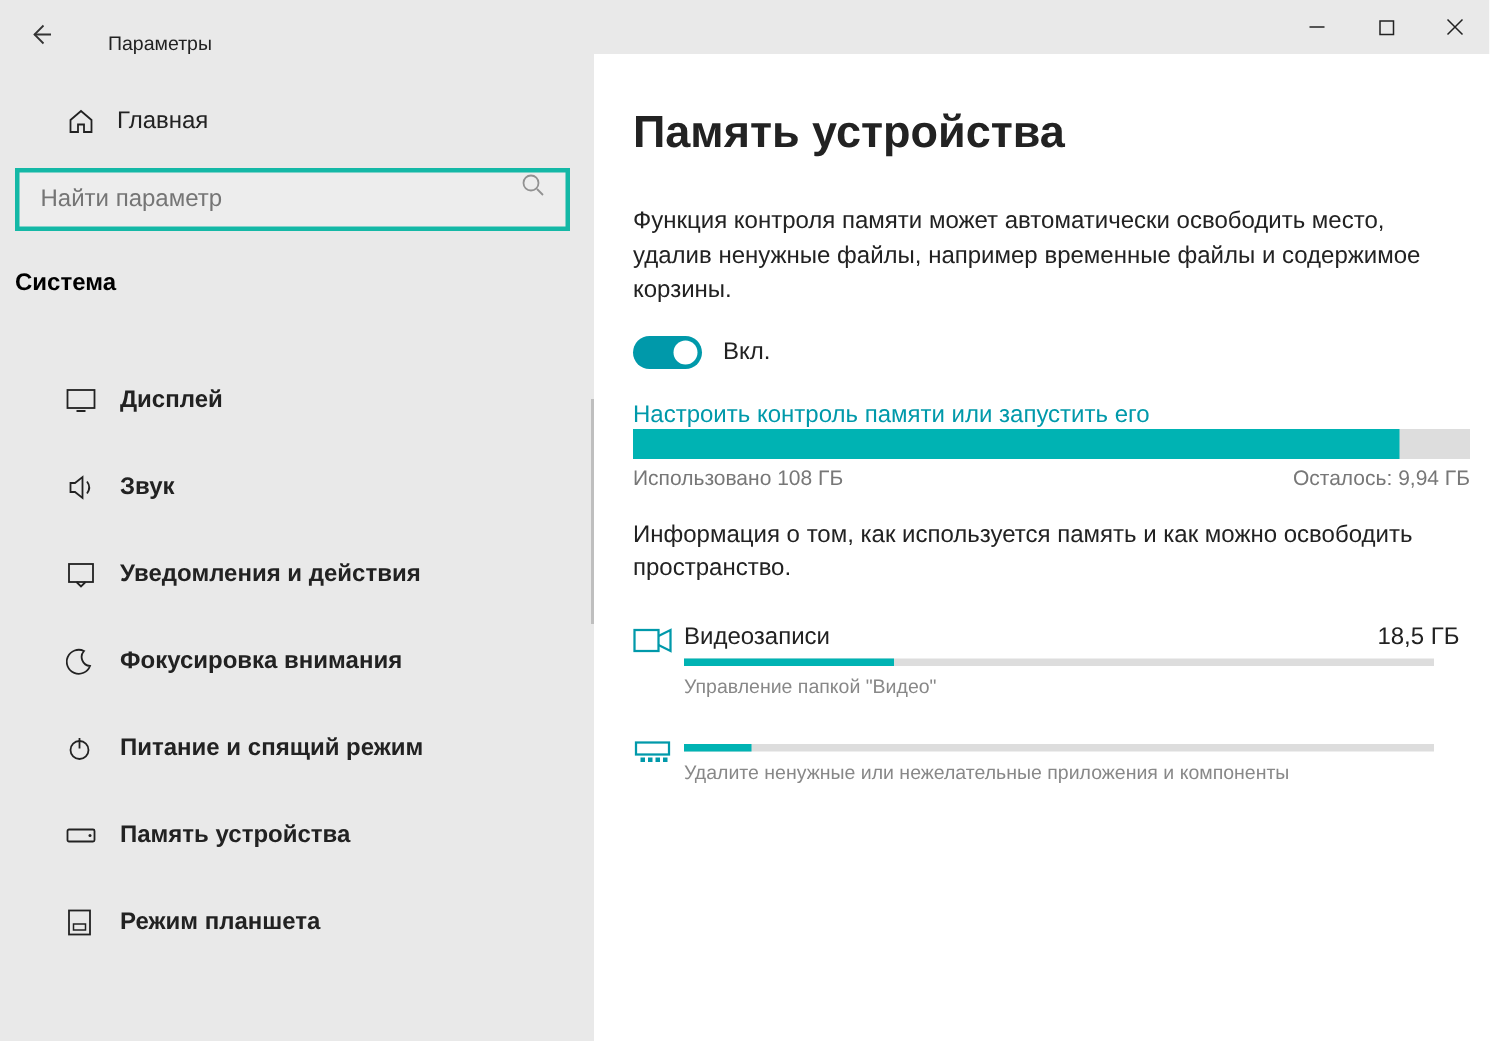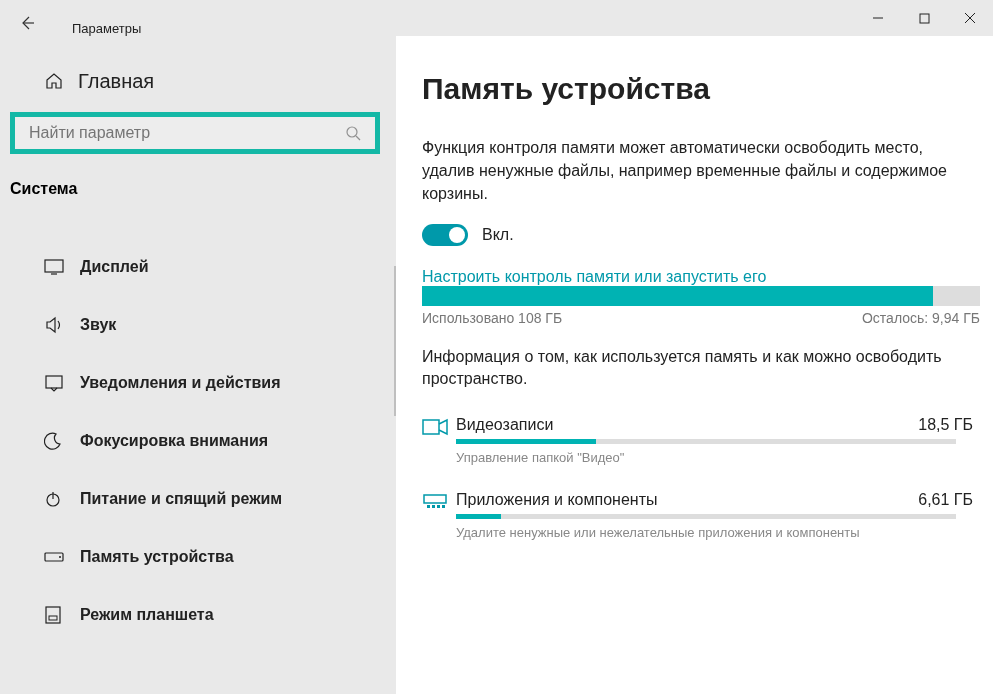--- a/index.html
+++ b/index.html
@@ -12,22 +12,22 @@
 .titlebar .spacer { flex: 1; }
 .titlebar .winbtn { width: 46px; height: 36px; display: flex; align-items: center; justify-content: center; cursor: pointer; }
 
 
 .main { flex: 1; display: flex; overflow: hidden; }
 
 
 .sidebar { width: 396px; background: #e9e9e9; padding-top: 22px; position: relative; }
 .home-row { display: flex; align-items: center; height: 46px; padding-left: 44px; cursor: pointer; }
 .home-row .icon { width: 22px; display: flex; }
-.home-row .label { margin-left: 12px; font-size: 20px; color: #222; }
-.searchbox { margin: 8px 16px 16px 10px; height: 42px; border: 5px solid #14b8a6; background: #ededed; display: flex; align-items: center; padding: 0 14px; }
+.home-row .label { margin-left: 12px; font-size: 16px; color: #222; }
+.searchbox { margin: 8px 16px 16px 10px; height: 42px; border: 3px solid #14b8a6; background: #ededed; display: flex; padding: 0 14px; }
 .searchbox input { flex: 1; border: none; background: transparent; outline: none; font-size: 16px; color: #555; }
 .searchbox .search-icon { opacity: 0.6; }
 .category { padding: 10px 0 12px 10px; font-size: 16px; font-weight: 600; color: #000; }
 .navlist { margin-top: 28px; }
 .navitem { display: flex; align-items: center; height: 58px; padding-left: 44px; cursor: pointer; font-weight: bold; }
 .navitem .icon { width: 22px; display: flex; align-items: center; justify-content: flex-start; }
 .navitem .label { margin-left: 14px; font-size: 16px; color: #222; }
 
 
 .split { position: absolute; right: 0; top: 230px; width: 2px; height: 150px; background: rgba(0,0,0,0.18); }
@@ -222,24 +222,20 @@
         <span class="icon">
           <svg width="26" height="20" viewBox="0 0 26 20">
               <rect x="2" y="2" width="22" height="8" stroke="#0099aa" stroke-width="1.5" fill="none"></rect>
               <rect x="5" y="12" width="3" height="3" fill="#0099aa"></rect>
               <rect x="10" y="12" width="3" height="3" fill="#0099aa"></rect>
               <rect x="15" y="12" width="3" height="3" fill="#0099aa"></rect>
               <rect x="20" y="12" width="3" height="3" fill="#0099aa"></rect>
             </svg>
         </span>
         <div class="body">
-          <div class="top">
-            <span>Приложения и компоненты</span>
-            <span>6,61 ГБ</span>
-          </div>
           <div class="bar">
               <div class="fill" id="cat-fill-1" style="width: 9%;"></div>
             </div>
           <div class="sub">Удалите ненужные или нежелательные приложения и компоненты</div>
         </div>
       </div>
     </div>
   </div>
 </div>
 

